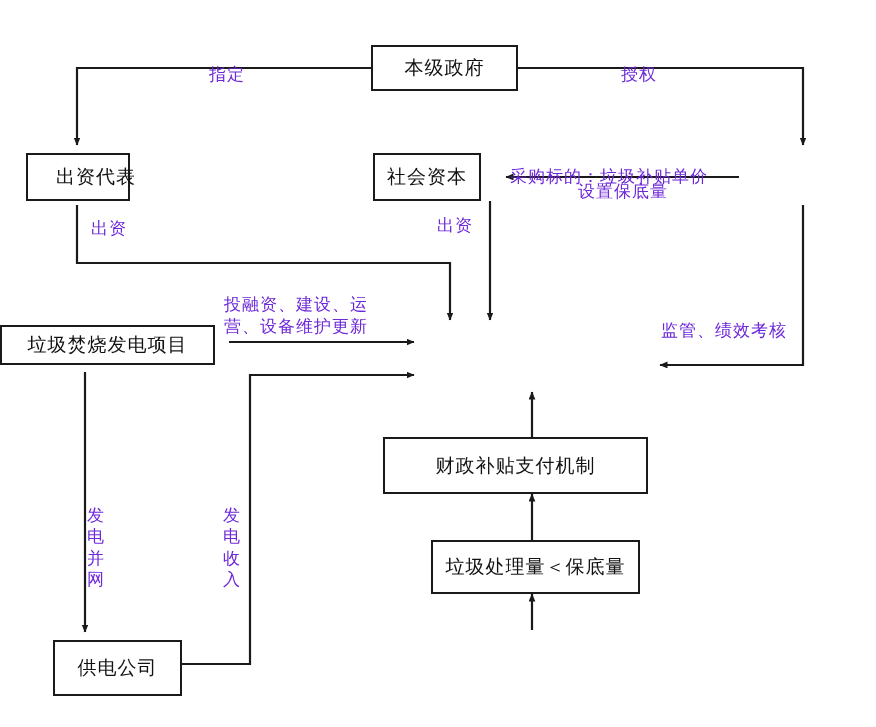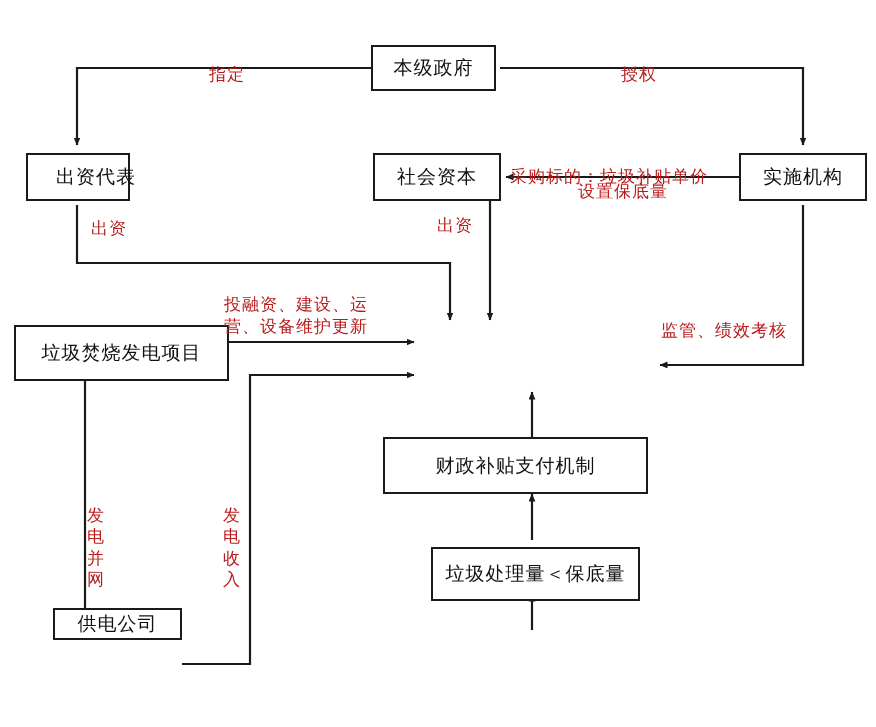--- a/index.html
+++ b/index.html
@@ -31,21 +31,21 @@
     align-items: center;
     justify-content: center;
     color: #111111;
     font-size: 19px;
     letter-spacing: 1px;
     white-space: nowrap;
     z-index: 2;
   }
   .edge-label {
     position: absolute;
-    color: #b91c1c;
+    color: #6d28d9;
     font-size: 17px;
     letter-spacing: 1px;
     line-height: 1.3;
     white-space: pre;
     background: transparent;
     z-index: 3;
   }
   .edge-label.vertical {
     white-space: normal;
     text-align: center;
@@ -86,50 +86,47 @@
       <path d="M85,372 L85,632" marker-end="url(#arrow)"></path>
 
       <path d="M532,437 L532,392" marker-end="url(#arrow)"></path>
 
       <path d="M532,540 L532,494" marker-end="url(#arrow)"></path>
 
       <path d="M532,630 L532,594" marker-end="url(#arrow)"></path>
     </g>
   </svg>
 
-  <div class="node" style="left:371px; top:45px; width:125px; height:46px;">
+  <div class="node" style="left:371px; top:45px; width:147px; height:46px;">
     <span>本级政府</span>
   </div>
 
   <div class="node" style="left:26px; top:153px; width:104px; height:48px;padding-left:36px;">
     <span>出资代表</span>
   </div>
 
-  <div class="node" style="left:373px; top:153px; width:128px; height:48px;">
+  <div class="node" style="left:373px; top:153px; width:108px; height:48px;">
     <span>社会资本</span>
   </div>
 
-  <div class="node" style="left:739px; top:153px; width:128px; height:48px;">
-    <span>实施机构</span>
-  </div>
 
-  <div class="node" style="left:14px; top:325px; width:215px; height:56px;justify-content:center;">
+  <div class="node" style="left:0; top:325px; width:215px; height:40px;justify-content:center;">
     <span>垃圾焚烧发电项目</span>
   </div>
 
 
   <div class="node" style="left:383px; top:437px; width:265px; height:57px;">
     <span>财政补贴支付机制</span>
   </div>
 
-  <div class="node" style="left:431px; top:540px; width:209px; height:54px;margin-top:7px;">
+  <div class="node" style="left:431px; top:540px; width:209px; height:54px;">
     <span>垃圾处理量＜保底量</span>
   </div>
 
-  <div class="node" style="left:53px; top:608px; width:129px; height:32px;">
+  <div class="node" style="left:53px; top:640px; width:129px; height:56px;">
     <span>供电公司</span>
   </div>
 
 
   <div class="edge-label" style="left:209px; top:64px;">指定</div>
 
   <div class="edge-label" style="left:621px; top:64px;">授权</div>
 
   <div class="edge-label" style="left:510px; top:126px;margin-top:40px;">采购标的：垃圾补贴单价</div>
 

